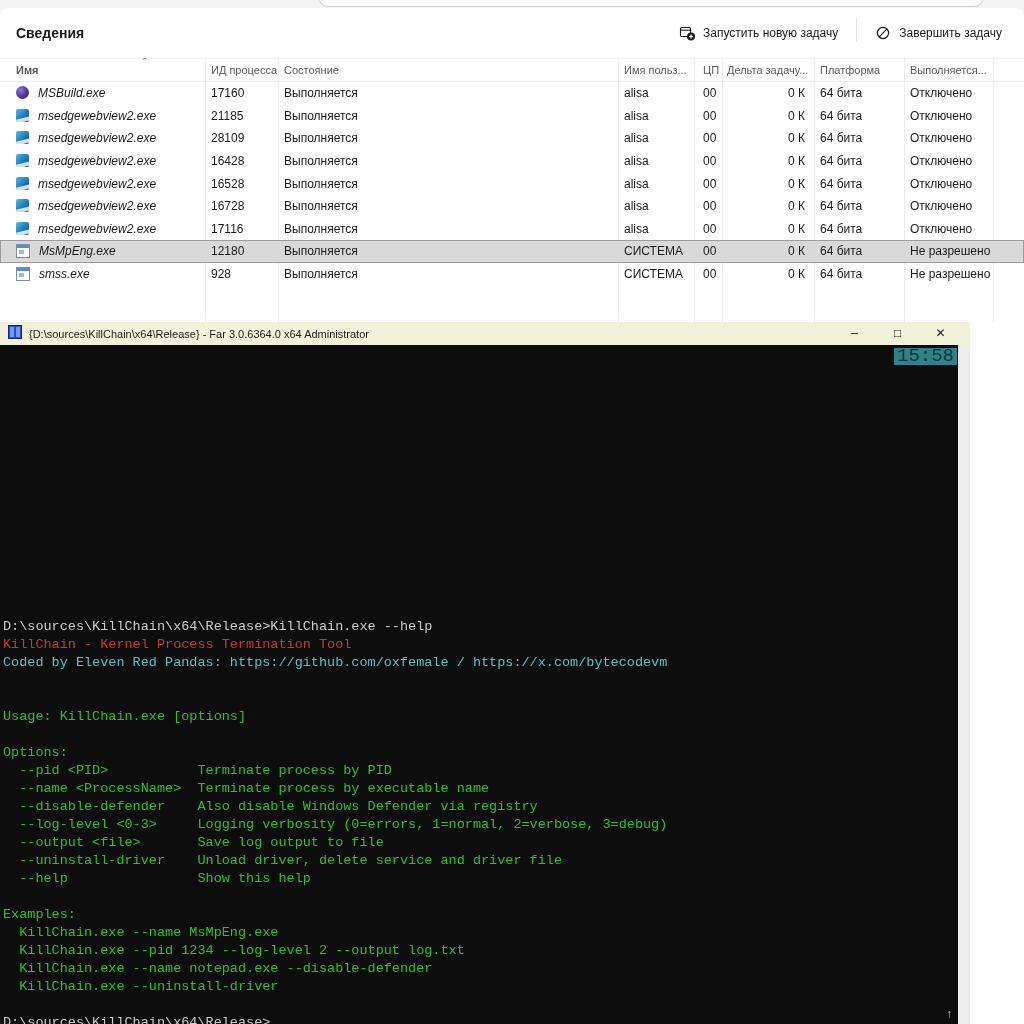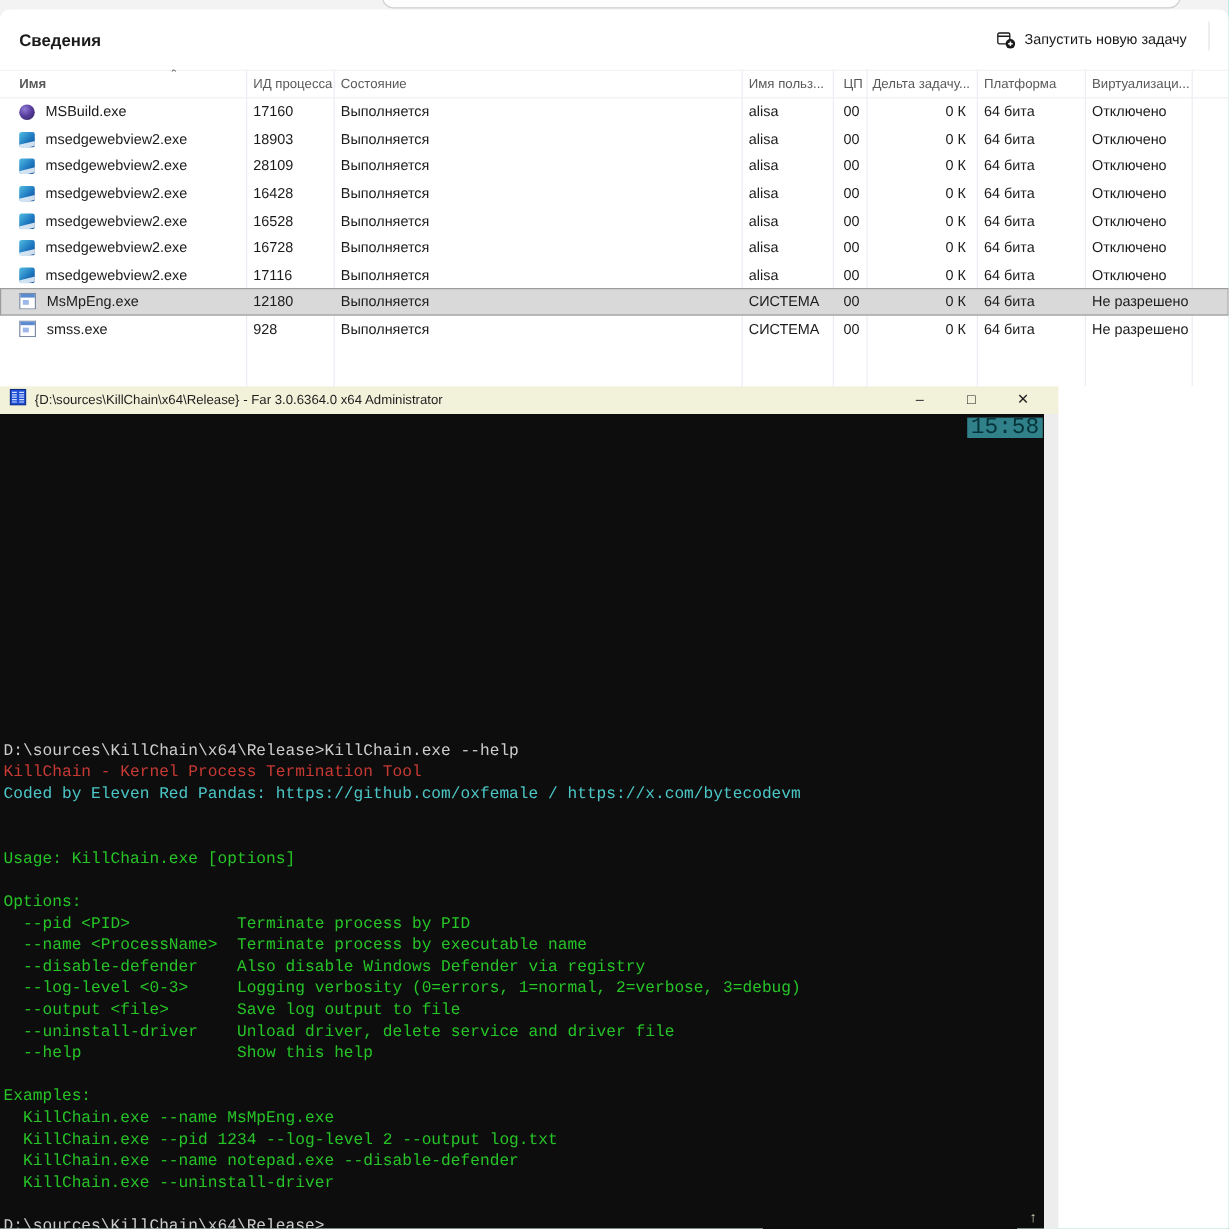--- a/index.html
+++ b/index.html
@@ -31,34 +31,34 @@
   .tm-header .th{padding-left:6px;white-space:nowrap;overflow:hidden;}
   .tm-header .th.c0{padding-left:16px;font-weight:bold;}
   .tm-header .th.c4{padding-left:9px;}
   .tm-header .th.c5{text-align:left;padding-left:5px;}
   .sort-caret{position:absolute;left:141px;top:-3px;font-size:9px;color:#666;}
   .tr{height:22.6px;font-size:12px;color:#1b1b1b;position:relative;}
   .tr .td{padding-left:6px;white-space:nowrap;overflow:hidden;}
   .tr .td.c4{padding-left:9px;}
   .tr .td.c5{text-align:right;padding-right:9px;}
   .tr.selected{background:#d9d9d9;outline:1px solid #9c9c9c;outline-offset:-1px;}
-  .cell-name{display:flex;align-items:flex-end;gap:9px;padding-left:16px !important;}
+  .cell-name{display:flex;align-items:flex-start;gap:9px;padding-left:16px !important;font-style:italic;}
   .picon{flex:0 0 auto;}
   .icon-msbuild{width:13px;height:13px;border-radius:50%;
       background:radial-gradient(circle at 35% 30%,#8f7bd4 0%,#5b3fa0 45%,#3c2a72 80%);}
   .icon-edge{width:13px;height:13px;border-radius:2px;position:relative;overflow:hidden;
       background:linear-gradient(135deg,#52bde2 0%,#1f79c0 55%,#0d4f92 100%);}
   .icon-edge::after{content:"";position:absolute;left:-3px;bottom:0px;width:20px;height:4px;
       background:rgba(255,255,255,.8);transform:rotate(-14deg);}
   .icon-app{width:12px;height:12px;border:1px solid #7d8ba3;background:#fff;position:relative;}
   .icon-app::before{content:"";position:absolute;left:0;top:0;right:0;height:3px;background:#5b8bd0;}
   .icon-app::after{content:"";position:absolute;left:2px;top:5px;width:5px;height:4px;background:#9db8e8;}
 
   
-  .far{position:absolute;left:0;top:322px;width:882px;height:702px;}
+  .far{position:absolute;left:0;top:322px;width:970px;height:702px;}
   .far-titlebar{height:23px;background:#f2f1da;display:flex;align-items:center;
       padding:0 8px;gap:7px;box-sizing:border-box;}
   .far-appicon{flex:0 0 auto;}
   .far-title{font-size:11px;color:#1e1e1e;white-space:nowrap;overflow:hidden;}
   .far-controls{margin-left:auto;display:flex;}
   .far-ctl{width:43px;text-align:center;font-size:12px;color:#222;line-height:23px;}
   .far-console{position:absolute;left:0;top:23px;right:12px;bottom:0;background:#0d0d0d;overflow:hidden;}
   .far-scrolltrack{position:absolute;right:0;top:23px;width:12px;bottom:0;background:#ededed;}
   .far-clock{position:absolute;top:3px;right:1px;padding:0 3px;
       font-family:"Liberation Mono",monospace;font-size:19px;line-height:17px;}
@@ -84,20 +84,29 @@
                 <rect x="1.5" y="2.5" width="10" height="9" rx="1.2" fill="none" stroke="#1a1a1a" stroke-width="1.1"></rect>
                 <line x1="1.5" y1="5.2" x2="11.5" y2="5.2" stroke="#1a1a1a" stroke-width="1.1"></line>
                 <circle cx="12" cy="11.5" r="4" fill="#1a1a1a"></circle>
                 <line x1="12" y1="9.6" x2="12" y2="13.4" stroke="#fff" stroke-width="1.2"></line>
                 <line x1="10.1" y1="11.5" x2="13.9" y2="11.5" stroke="#fff" stroke-width="1.2"></line>
               </svg>
             </span>
             <span>Запустить новую задачу</span>
           </button>
           <div class="tm-divider"></div>
+          <button class="tm-btn">
+            <span>
+              <svg width="16" height="16" viewBox="0 0 16 16">
+                <circle cx="8" cy="8" r="5.6" fill="none" stroke="#1a1a1a" stroke-width="1.2"></circle>
+                <line x1="4.2" y1="11.8" x2="11.8" y2="4.2" stroke="#1a1a1a" stroke-width="1.2"></line>
+              </svg>
+            </span>
+            <span>Завершить задачу</span>
+          </button>
         </div>
       </div>
 
       <div class="tm-table">
         <div id="gridlines">
             <div class="vline" style="left: 205px;"></div>
             <div class="vline" style="left: 278px;"></div>
             <div class="vline" style="left: 618px;"></div>
             <div class="vline" style="left: 694px;"></div>
             <div class="vline" style="left: 722px;"></div>
@@ -107,42 +116,42 @@
           </div>
         <div class="tm-header tgrid">
             <div class="th c0">Имя</div>
             <span class="sort-caret">⌃</span>
             <div class="th c1">ИД процесса</div>
             <div class="th c2">Состояние</div>
             <div class="th c3">Имя польз...</div>
             <div class="th c4">ЦП</div>
             <div class="th c5">Дельта задачу...</div>
             <div class="th c6">Платформа</div>
-            <div class="th c7">Виртуализаци...</div>
+            <div class="th c7">Выполняется...</div>
           </div>
         <div>
             <div class="tr tgrid">
               <div class="td c0 cell-name">
                 <span class="picon icon-msbuild"></span>
                 <span>MSBuild.exe</span>
               </div>
               <div class="td c1">17160</div>
               <div class="td c2">Выполняется</div>
               <div class="td c3">alisa</div>
               <div class="td c4">00</div>
               <div class="td c5">0 К</div>
               <div class="td c6">64 бита</div>
               <div class="td c7">Отключено</div>
             </div>
             <div class="tr tgrid">
               <div class="td c0 cell-name">
                 <span class="picon icon-edge"></span>
                 <span>msedgewebview2.exe</span>
               </div>
-              <div class="td c1">18903</div>
+              <div class="td c1">21185</div>
               <div class="td c2">Выполняется</div>
               <div class="td c3">alisa</div>
               <div class="td c4">00</div>
               <div class="td c5">0 К</div>
               <div class="td c6">64 бита</div>
               <div class="td c7">Отключено</div>
             </div>
             <div class="tr tgrid">
               <div class="td c0 cell-name">
                 <span class="picon icon-edge"></span>

